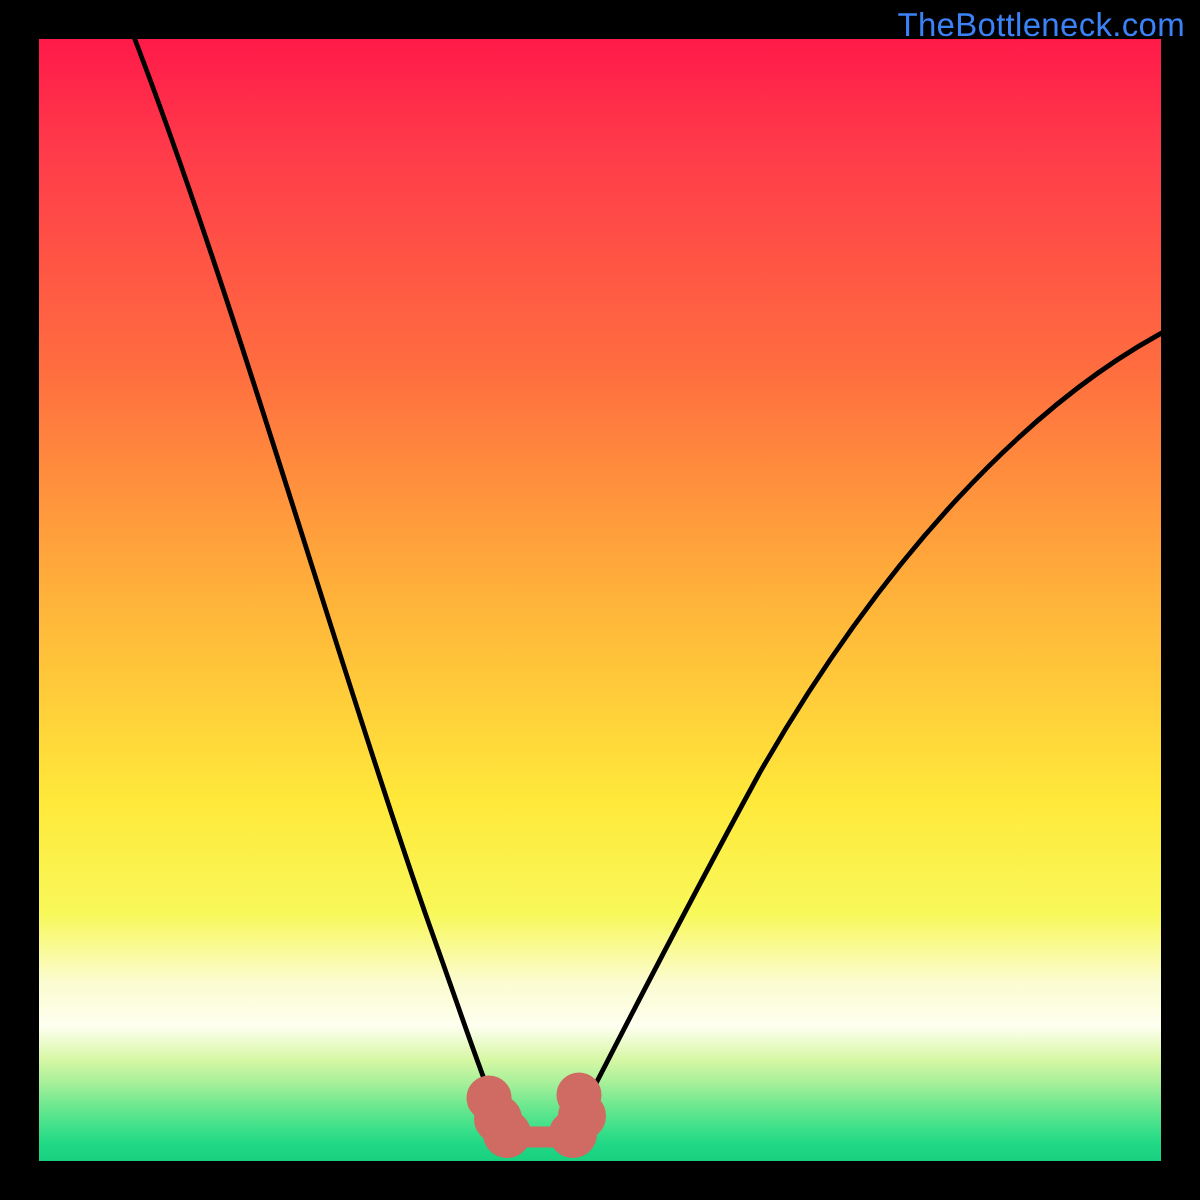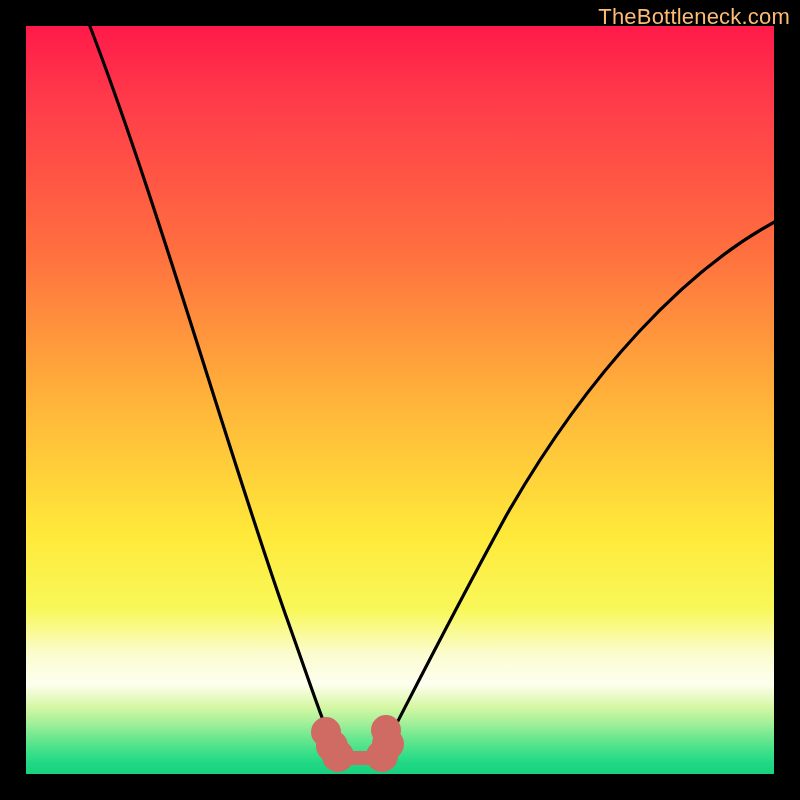--- a/index.html
+++ b/index.html
@@ -41,21 +41,21 @@
       #6fe88f 95%,
       #3fe08a 97%,
       #20d884 98.5%,
       #18d07f 100%
     );
   }
   .watermark {
     position: absolute;
     top: 4px;
     right: 10px;
-    color: #fdba74;
+    color: #3b82f6;
     font-size: 22px;
     letter-spacing: 0.2px;
     user-select: none;
     pointer-events: none;
   }
   svg.curve {
     position: absolute;
     left: 0;
     top: 0;
     width: 748px;

